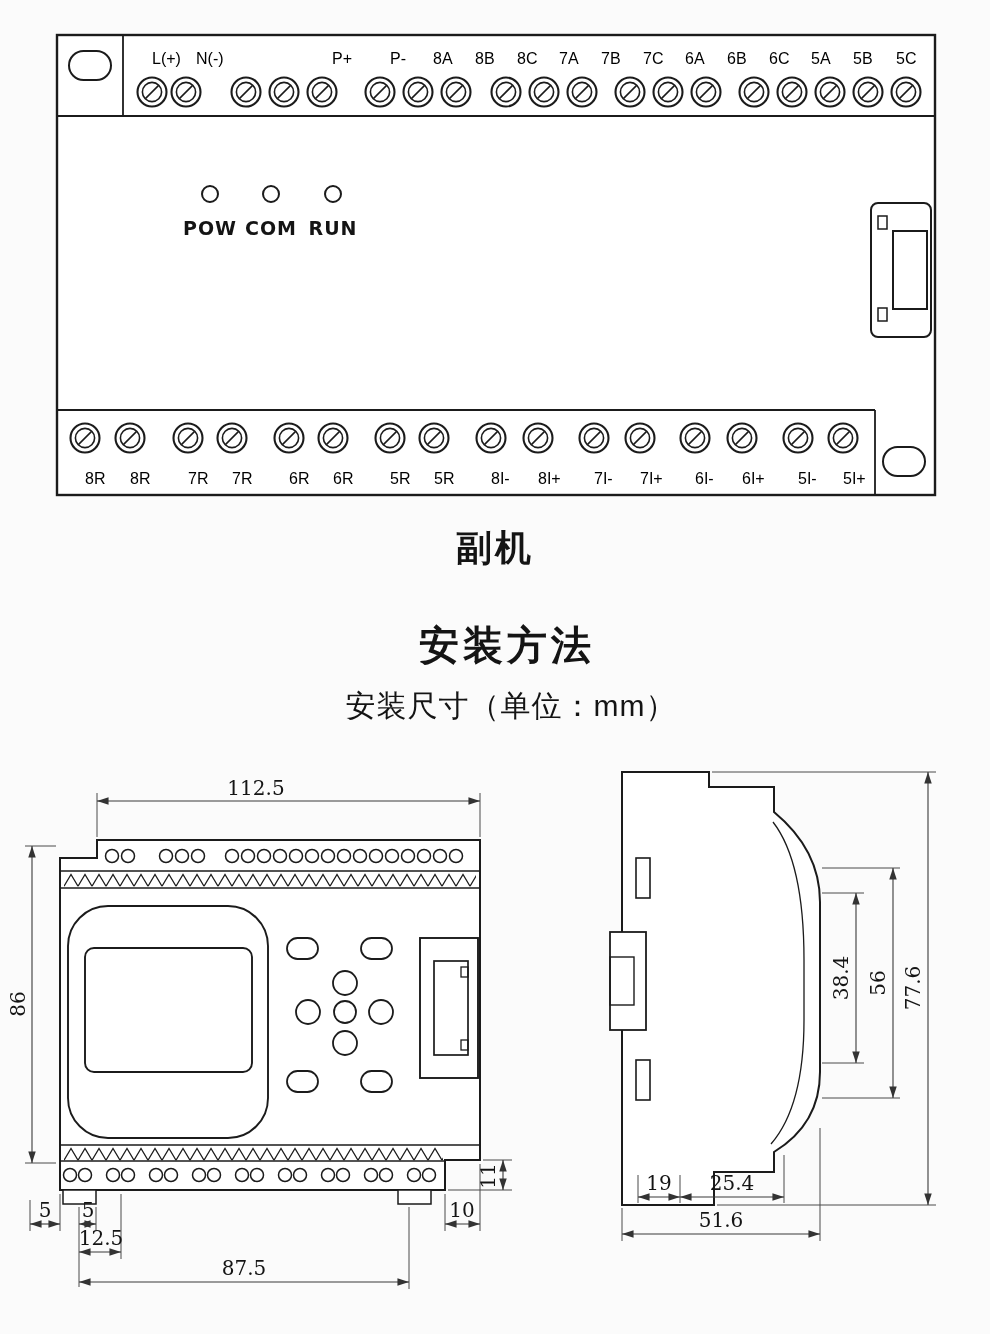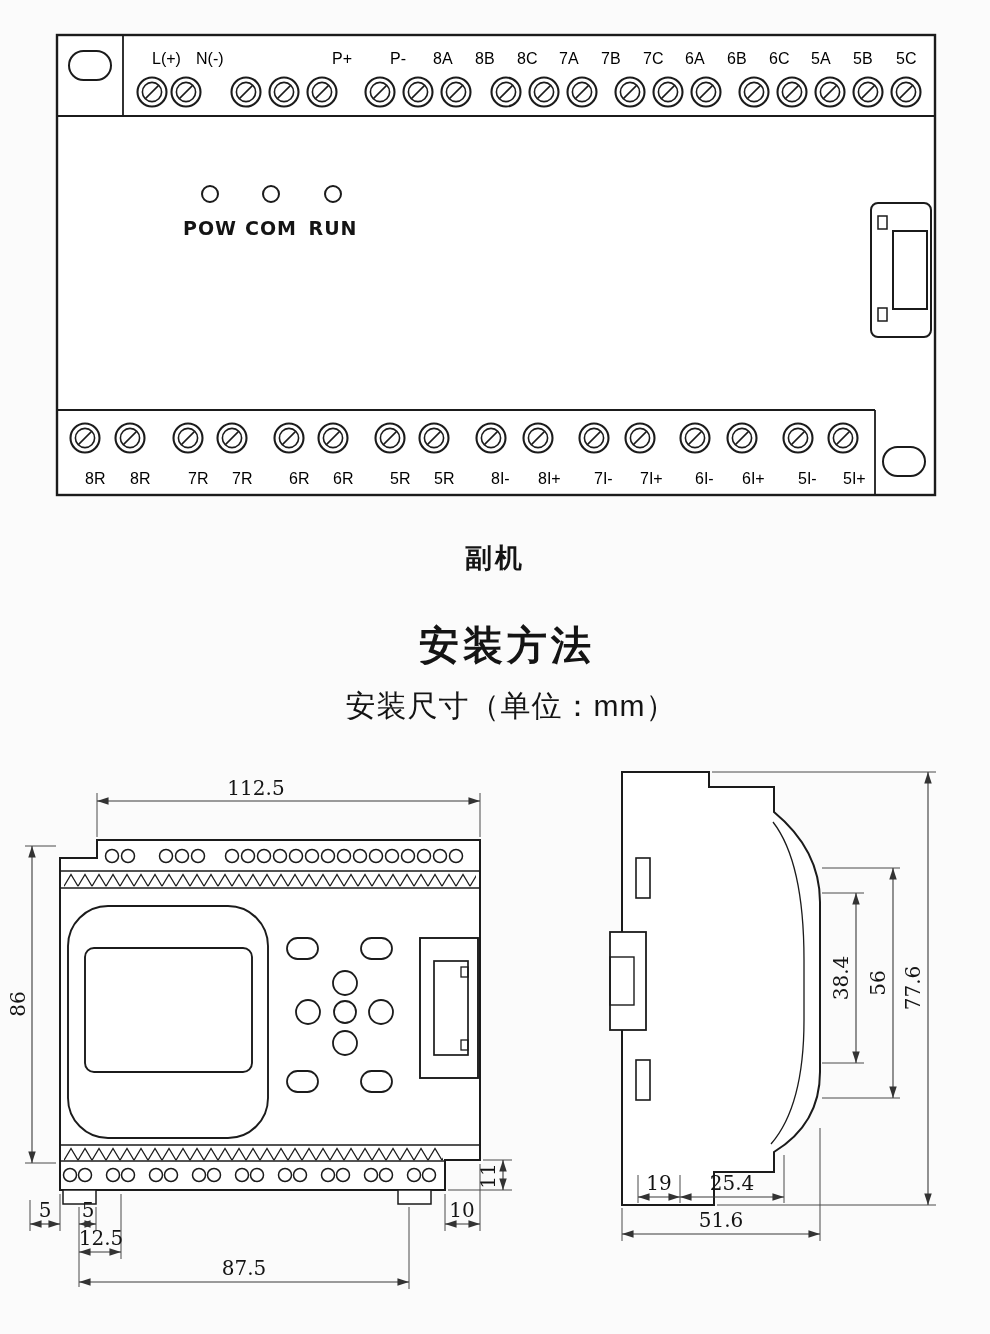--- a/index.html
+++ b/index.html
@@ -5,22 +5,22 @@
   html,body{margin:0;padding:0;background:#fafafa;}
   .canvas{position:relative;width:990px;height:1334px;background:#fbfbfb;overflow:hidden;
           font-family:"Liberation Sans",sans-serif;color:#141414;}
   svg{position:absolute;}
   .ln  {stroke:#1b1b1b;stroke-width:1.8;}
   .ln2 {stroke:#1b1b1b;stroke-width:1.4;fill:none;}
   .ext {stroke:#4a4a4a;stroke-width:1;}
   .dimln{stroke:#3a3a3a;stroke-width:1.1;}
   text.led{font:700 19px "DejaVu Sans","Liberation Sans",sans-serif;fill:#141414;text-anchor:middle;letter-spacing:1px;}
   text.dim{font:20px "DejaVu Serif","Liberation Serif",serif;fill:#141414;text-anchor:middle;}
-  .caption{position:absolute;left:0;top:540px;width:990px;text-align:center;
-           font-weight:700;font-size:27px;letter-spacing:3px;}
+  .caption{position:absolute;left:0;top:524px;width:990px;text-align:center;
+           font-weight:700;font-size:36px;letter-spacing:3px;}
   .title{position:absolute;left:12px;top:618px;width:990px;text-align:center;
          font-weight:600;font-size:40px;letter-spacing:4px;}
   .subtitle{position:absolute;left:16px;top:686px;width:990px;text-align:center;
             font-weight:400;font-size:30px;letter-spacing:1px;}
 </style>
 </head>
 <body>
 
 <div class="canvas">
 

